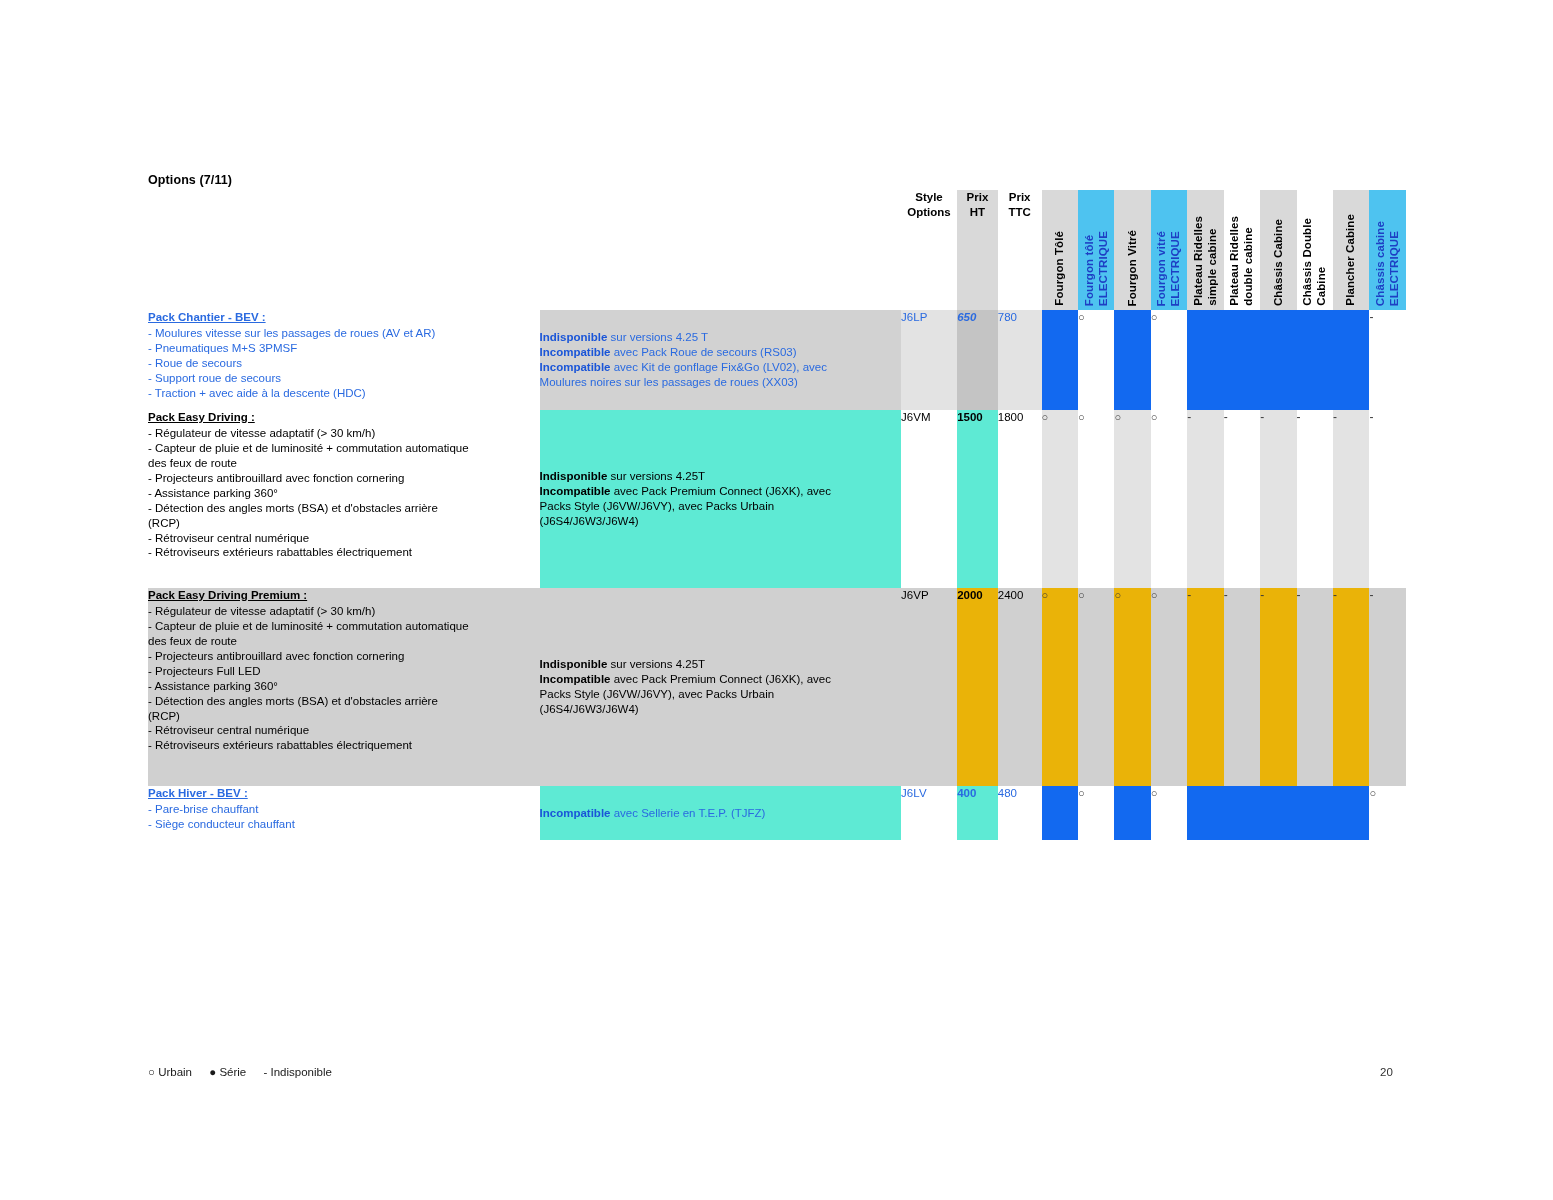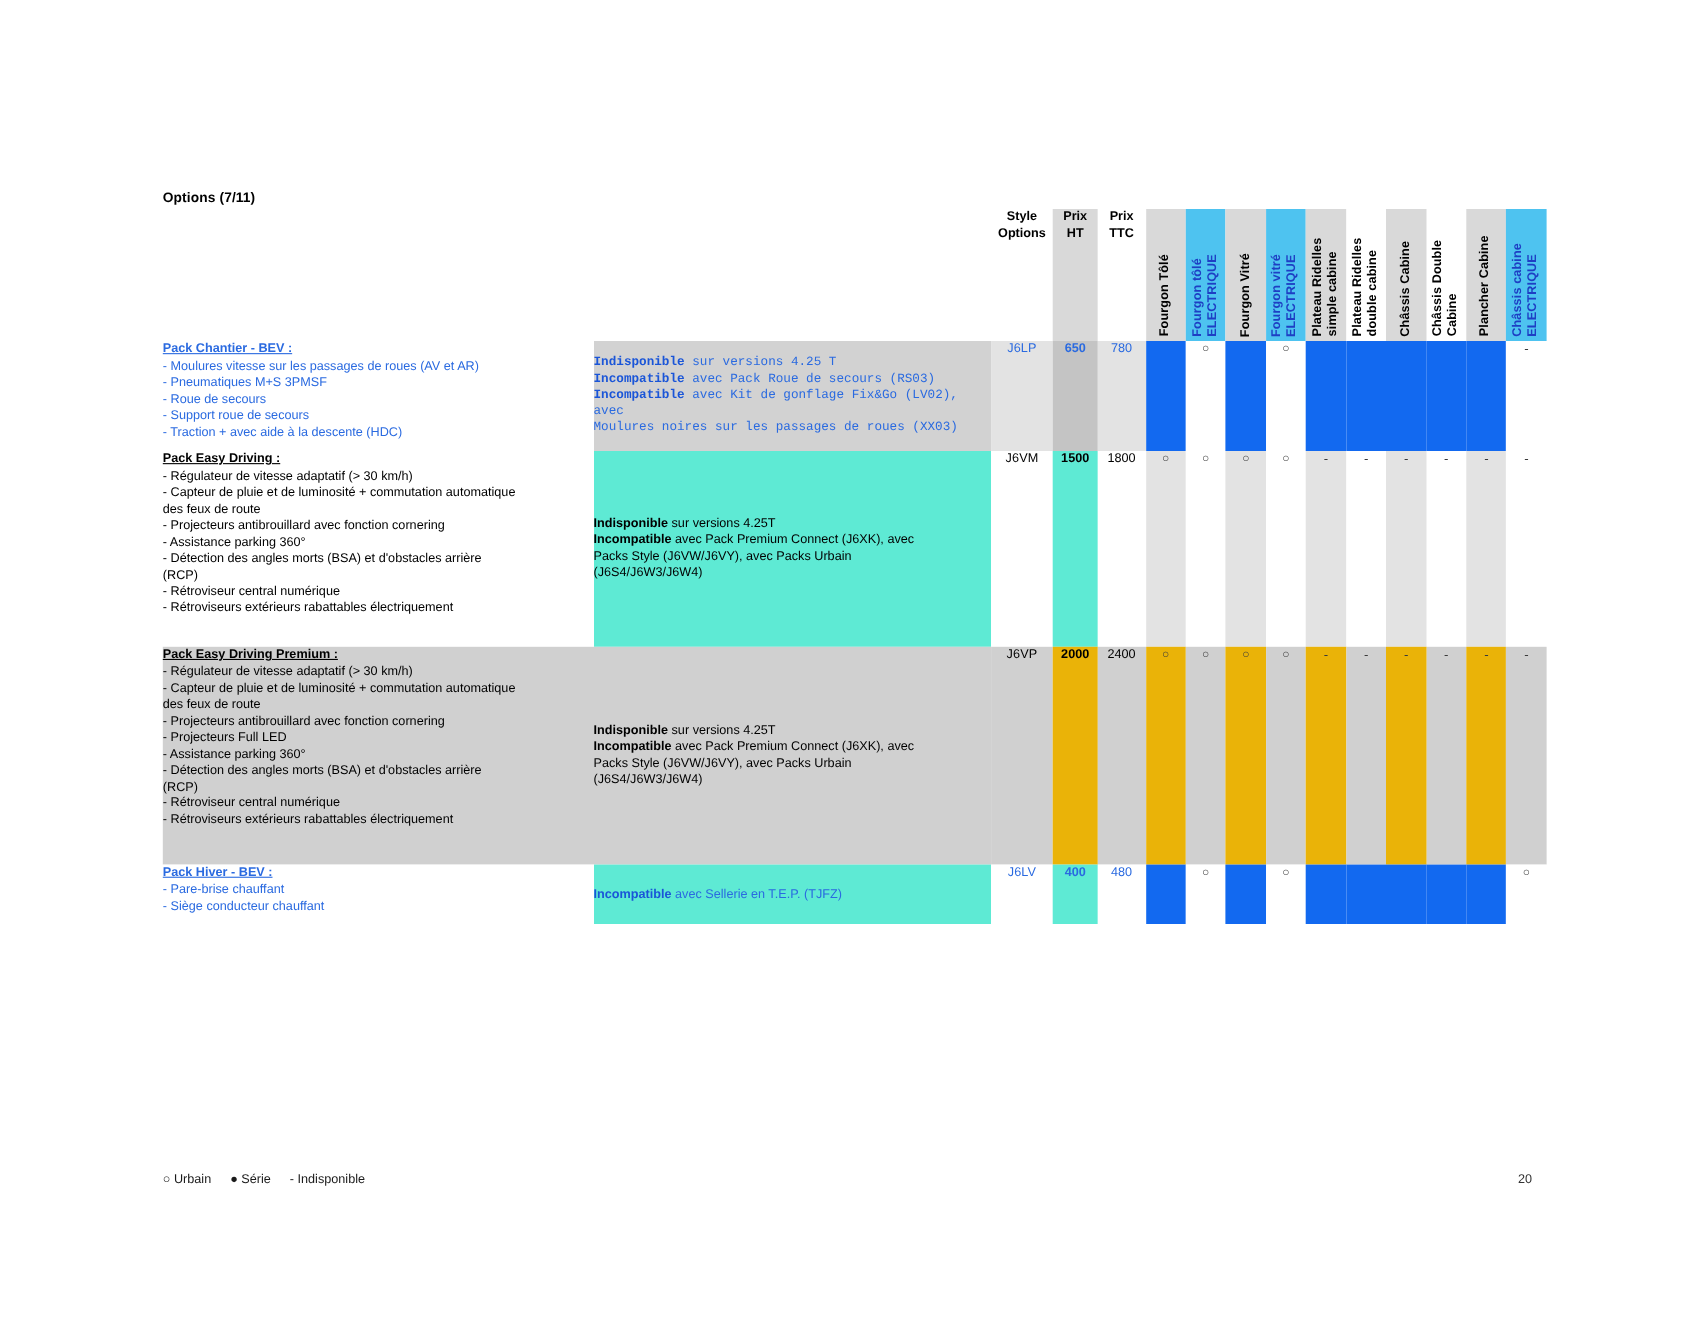--- a/index.html
+++ b/index.html
@@ -123,32 +123,31 @@
   }
   .desc-line { display: block; }
   .constr-line { display: block; }
   .kw { font-weight: bold; }
 
   .blue-txt  { color: #2a6ae0; }
   .blue-kw   { color: #1a55d8; font-weight: bold; }
   .black-txt { color: #000000; }
 
   td.val {
-    text-align: center;
     vertical-align: middle;
     font-size: 11.5px;
   }
   td.val.code  { letter-spacing: 0.1px; }
   td.val.ht    { font-weight: bold; }
 
   
   .bg-white   { background: #ffffff; }
   .bg-l1      { background: #e3e3e3; }
   .bg-l2      { background: #5eead4; }
-  .bg-g1      { background: #d2d2d2; font-family: Liberation Mono, monospace; }
+  .bg-g1      { background: #d2d2d2; }
   .bg-g2      { background: #c4c4c4; }
   .bg-blue    { background: #1269f0; }
   .bg-grayrow { background: #d0d0d0; }
   .bg-grayrow-d { background: #eab308; }
 
   .mark { font-size: 11px; color: #3a3a3a; }
   .mark-dash { font-size: 12px; color: #3a3a3a; }
 
   
   .legend {
@@ -278,21 +277,21 @@
             <span class="desc-line blue-txt">- Support roue de secours</span>
             <span class="desc-line blue-txt">- Traction + avec aide à la descente (HDC)</span>
           </td>
           <td class="constr bg-g1" style="vertical-align: middle;">
             <span class="constr-line"><span class="blue-kw">Indisponible</span><span class="blue-txt"> sur versions 4.25 T</span></span>
             <span class="constr-line"><span class="blue-kw">Incompatible</span><span class="blue-txt"> avec Pack Roue de secours (RS03)</span></span>
             <span class="constr-line"><span class="blue-kw">Incompatible</span><span class="blue-txt"> avec Kit de gonflage Fix&amp;Go (LV02), avec</span></span>
             <span class="constr-line"><span class="blue-txt">Moulures noires sur les passages de roues (XX03)</span></span>
           </td>
           <td class="val code bg-l1"><span style="color: rgb(42, 106, 224);">J6LP</span></td>
-          <td class="val ht bg-g2"><span style="color: rgb(42, 106, 224);">650</span></td>
+          <td class="val ht bg-g2"><span style="color: rgb(42, 106, 224); font-style: italic;">650</span></td>
           <td class="val  bg-l1"><span style="color: rgb(42, 106, 224);">780</span></td>
           <td class="val bg-blue"></td>
           <td class="val bg-white"><span class="mark">○</span></td>
           <td class="val bg-blue"></td>
           <td class="val bg-white"><span class="mark">○</span></td>
           <td class="val bg-blue"></td>
           <td class="val bg-blue"></td>
           <td class="val bg-blue"></td>
           <td class="val bg-blue"></td>
           <td class="val bg-blue"></td>

